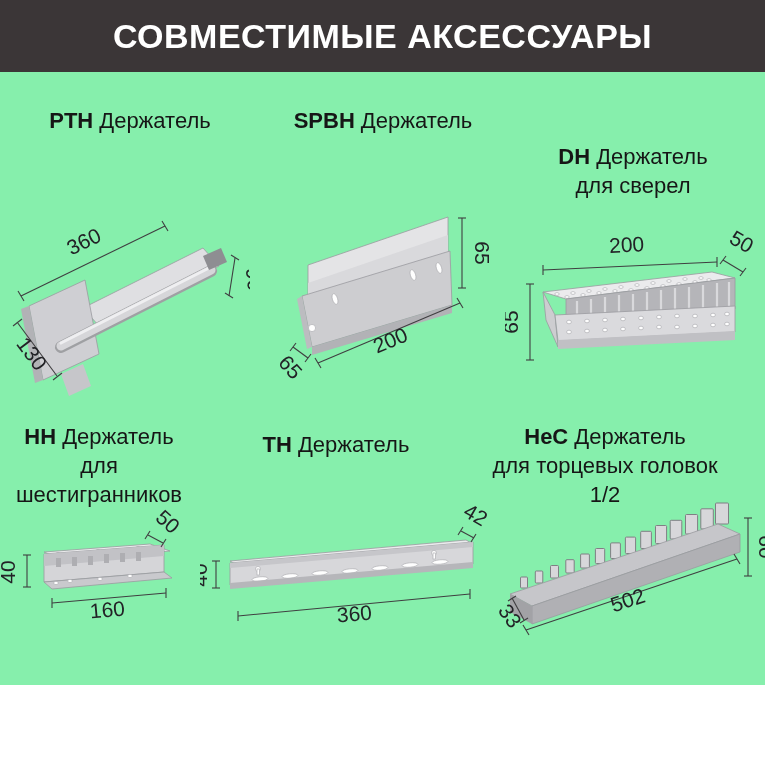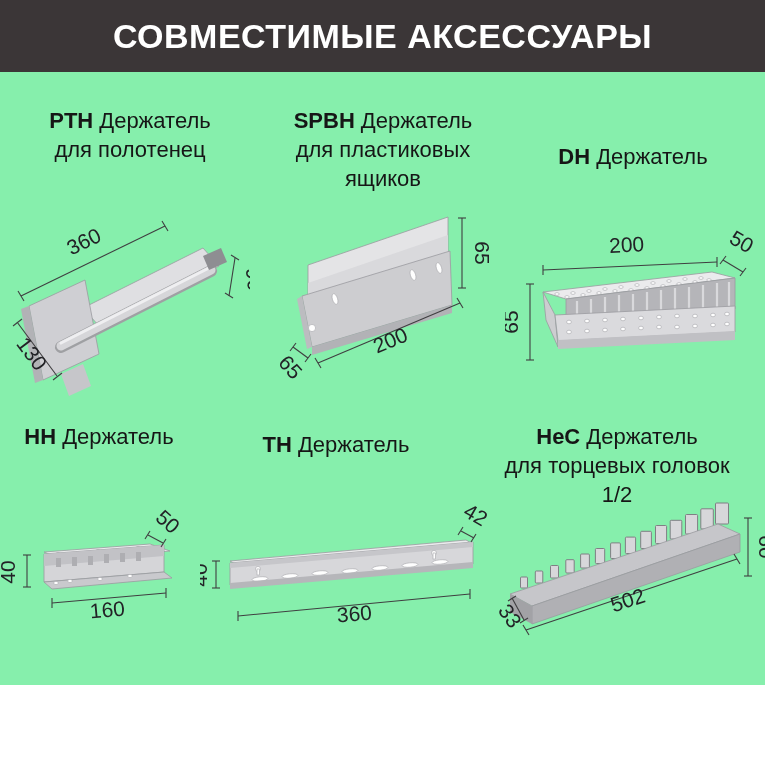--- a/index.html
+++ b/index.html
@@ -28,49 +28,49 @@
 
   <div class="header">
     <div class="title">СОВМЕСТИМЫЕ АКСЕССУАРЫ</div>
   </div>
 
   <div class="cell" style="left:10px;top:106px;width:240px;">
     <div class="t1">
       <span class="code">PTH</span>
       <span>Держатель</span>
     </div>
-    <div>для полотенец</div>
   </div>
   <div class="cell" style="left:268px;top:106px;width:230px;">
     <div class="t1">
       <span class="code">SPBH</span>
       <span>Держатель</span>
     </div>
-    <div>для пластиковых ящиков</div>
   </div>
   <div class="cell" style="left:513px;top:106px;width:240px;margin-top:36px;">
     <div class="t1">
       <span class="code">DH</span>
       <span>Держатель</span>
     </div>
+    <div>для сверел</div>
   </div>
 
   <div class="cell" style="left:8px;top:422px;width:182px;">
     <div class="t1">
       <span class="code">HH</span>
       <span>Держатель</span>
     </div>
+    <div>для шестигранников</div>
   </div>
   <div class="cell" style="left:211px;top:422px;width:250px;margin-top:8px;">
     <div class="t1">
       <span class="code">TH</span>
       <span>Держатель</span>
     </div>
   </div>
-  <div class="cell" style="left:488px;top:422px;width:258px;">
+  <div class="cell" style="left:476px;top:422px;width:258px;">
     <div class="t1">
       <span class="code">HeC</span>
       <span>Держатель</span>
     </div>
     <div>для торцевых головок 1/2</div>
   </div>
 
   <svg class="fig" style="left:5px;top:196px;" width="245" height="205" viewBox="0 0 245 205">
     <g>
       <polygon class="st" points="78,112 198,52 214,70 94,130" fill="#dfdfe2"></polygon>

